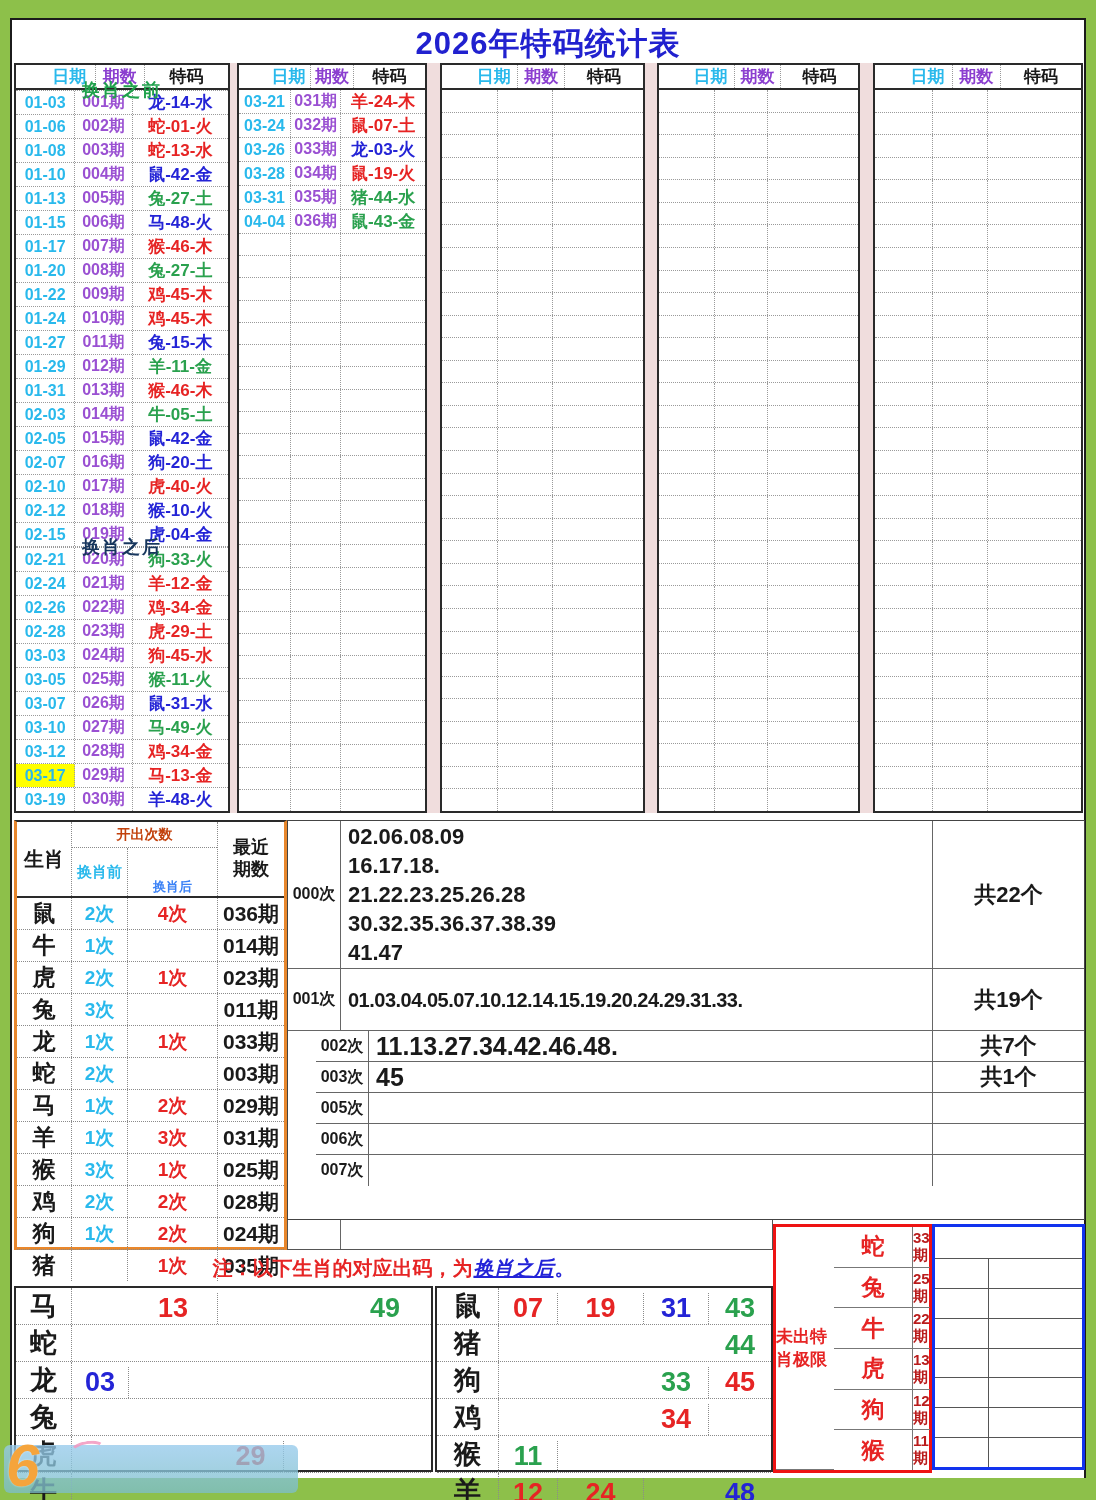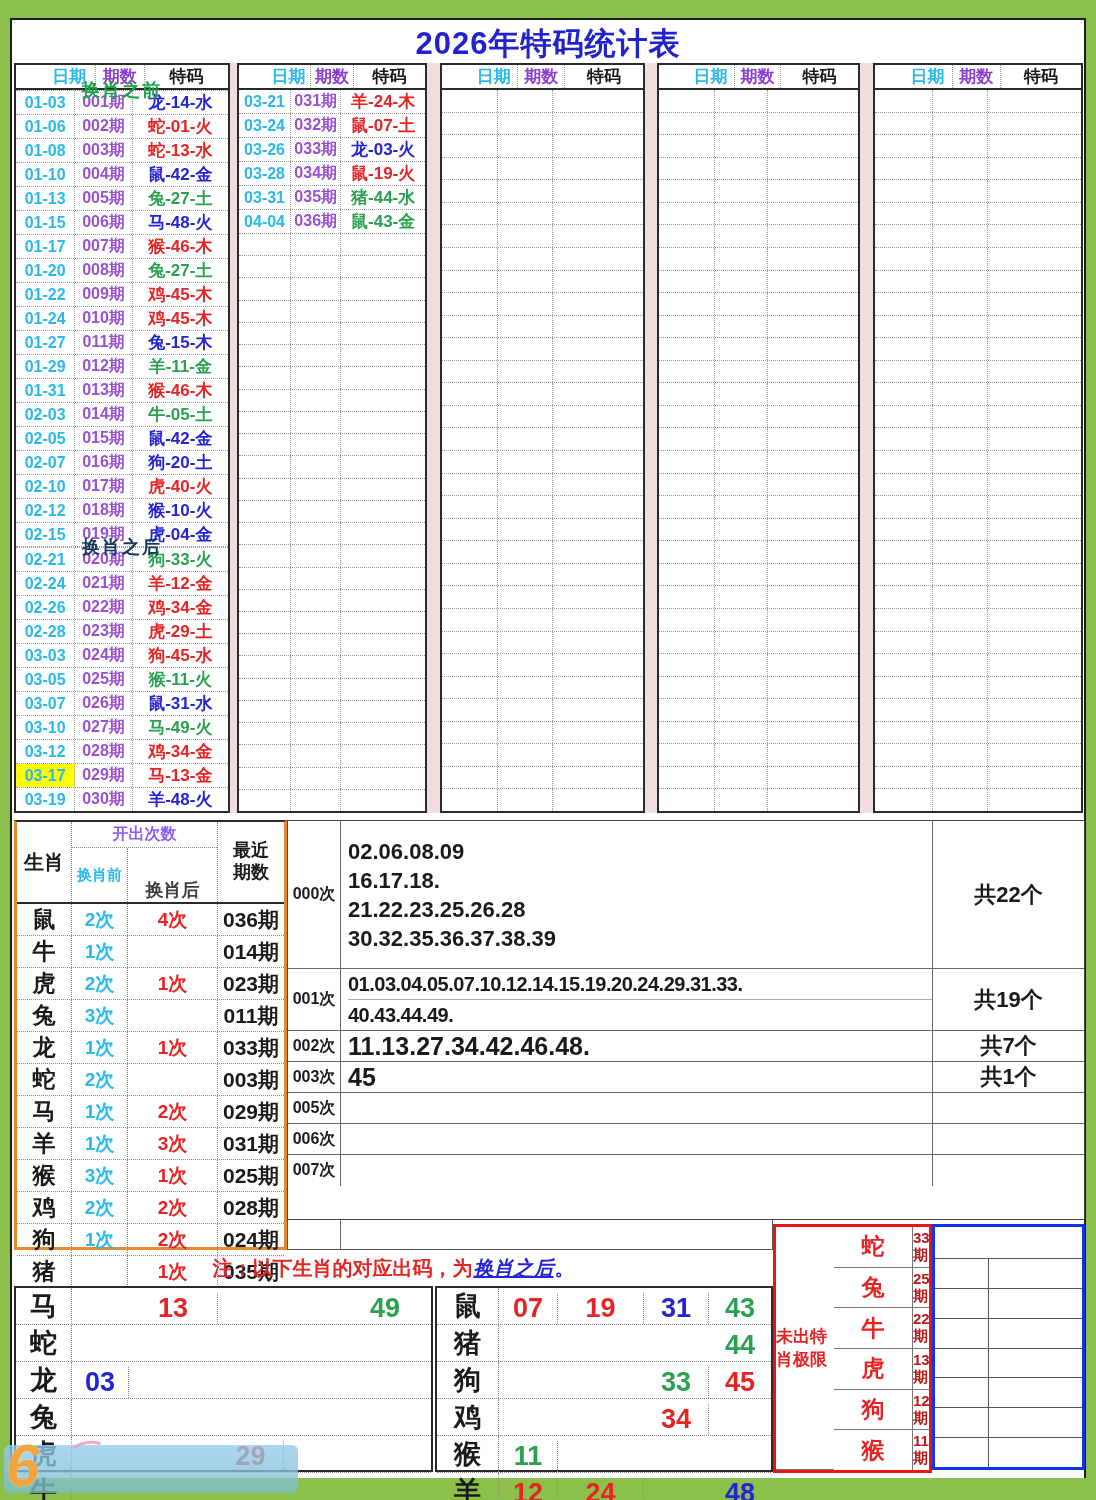--- a/index.html
+++ b/index.html
@@ -38,40 +38,40 @@
   .bblue{background:#6f9fd8;color:#17365d;}
   .hl{background:#ffff00;}
   .blue{color:#2424d6;} .red{color:#e62424;} .green{color:#2aa14e;}
 
   
   .zt{position:absolute;left:2px;top:800px;width:273px;height:430px;background:#fff;box-sizing:border-box;
       border:3px solid #e8872c;border-top:2px solid #2a2a2a;display:flex;flex-direction:column;}
   .zt-head{flex:0 0 55px;display:flex;border-bottom:2px solid #2a2a2a;box-sizing:border-box;}
   .zh-zodiac{width:55px;display:flex;align-items:center;justify-content:center;font-weight:bold;font-size:20px;color:#1a1a1a;border-right:1px dotted #8a8a8a;box-sizing:border-box;}
   .zh-mid{width:146px;display:flex;flex-direction:column;border-right:1px dotted #8a8a8a;box-sizing:border-box;}
-  .zh-draw{flex:0 0 26px;display:flex;align-items:center;justify-content:center;color:#8b5cf6;font-weight:bold;font-size:16px;border-bottom:1px dotted #8a8a8a;box-sizing:border-box;}
+  .zh-draw{flex:0 0 26px;display:flex;align-items:center;justify-content:center;color:#c2410c;font-weight:bold;font-size:14px;border-bottom:1px dotted #8a8a8a;box-sizing:border-box;}
   .zh-split{flex:1;display:flex;}
   .zh-before{width:56px;display:flex;align-items:center;justify-content:center;color:#29b9ec;font-weight:bold;font-size:15px;border-right:1px dotted #8a8a8a;box-sizing:border-box;}
-  .zh-after{flex:1;display:flex;align-items:center;justify-content:center;color:#404040;font-weight:bold;font-size:18px;margin-top:30px;}
+  .zh-after{flex:1;display:flex;align-items:center;justify-content:center;color:#3b82f6;font-weight:bold;font-size:13px;margin-top:30px;}
   .zh-recent{flex:1;display:flex;flex-direction:column;align-items:center;justify-content:center;font-weight:bold;font-size:18px;color:#1a1a1a;line-height:1.2;}
   .zt-rows{flex:1;display:flex;flex-direction:column;}
   .zt-row{flex:1;display:flex;border-bottom:1px dotted #8a8a8a;box-sizing:border-box;}
   .zt-row:last-child{border-bottom:none;}
   .zr-z{width:55px;display:flex;align-items:center;justify-content:center;font-weight:bold;font-size:23px;color:#1a1a1a;border-right:1px dotted #8a8a8a;box-sizing:border-box;}
   .zr-a{width:56px;display:flex;align-items:center;justify-content:center;font-weight:bold;font-size:19px;color:#29b9ec;border-right:1px dotted #8a8a8a;box-sizing:border-box;}
   .zr-b{width:90px;display:flex;align-items:center;justify-content:center;font-weight:bold;font-size:19px;color:#e62424;border-right:1px dotted #8a8a8a;box-sizing:border-box;}
   .zr-r{flex:1;display:flex;align-items:center;justify-content:center;font-weight:600;font-size:21px;color:#1a1a1a;}
 
   
   .fq{position:absolute;left:275px;top:800px;width:798px;height:400px;border:1px solid #444;box-sizing:border-box;display:flex;flex-direction:column;background:#fff;}
   .fq-row{display:flex;border-bottom:1px solid #666;box-sizing:border-box;}
   .fq-row:last-child{border-bottom:none;}
   .fq-row:nth-child(1){flex:0 0 148px;}
   .fq-row:nth-child(2){flex:0 0 62px;}
-  .fq-row:nth-child(n+3){flex:0 0 31px;}
+  .fq-row:nth-child(n+3){flex:0 0 31px;margin-left:28px;}
   .fq-row:nth-child(8){flex:1;}
   .fq-label{width:53px;display:flex;align-items:center;justify-content:center;font-size:16px;font-weight:600;color:#1a1a1a;border-right:1px solid #666;box-sizing:border-box;}
   .fq-nums{flex:1;display:flex;flex-direction:column;justify-content:center;border-right:1px solid #666;box-sizing:border-box;padding-left:7px;}
   .fq-line{font-size:22px;font-weight:600;color:#1a1a1a;line-height:29px;white-space:nowrap;}
   .fq-row:nth-child(2) .fq-line{font-size:20px;letter-spacing:-0.5px;line-height:30px;}
   .fq-row:nth-child(2) .fq-line + .fq-line{border-top:1px solid #aaa;}
   .fq-row:nth-child(n+3) .fq-line{font-size:25px;}
   .fq-total{width:151px;display:flex;align-items:center;justify-content:center;font-size:22px;font-weight:600;color:#1a1a1a;}
 
   
@@ -1252,29 +1252,29 @@
     <div class="fq">
 
     <div class="fq-row">
         <div class="fq-label">000次</div>
         <div class="fq-nums">
 
         <div class="fq-line">02.06.08.09</div>
             <div class="fq-line">16.17.18.</div>
             <div class="fq-line">21.22.23.25.26.28</div>
             <div class="fq-line">30.32.35.36.37.38.39</div>
+            <div class="fq-line">41.47</div>
           </div>
         <div class="fq-total">共22个</div>
       </div>
         <div class="fq-row">
         <div class="fq-label">001次</div>
         <div class="fq-nums">
 
         <div class="fq-line">01.03.04.05.07.10.12.14.15.19.20.24.29.31.33.</div>
-            <div class="fq-line">40.43.44.49.</div>
           </div>
         <div class="fq-total">共19个</div>
       </div>
         <div class="fq-row">
         <div class="fq-label">002次</div>
         <div class="fq-nums">
 
         <div class="fq-line">11.13.27.34.42.46.48.</div>
           </div>
         <div class="fq-total">共7个</div>

